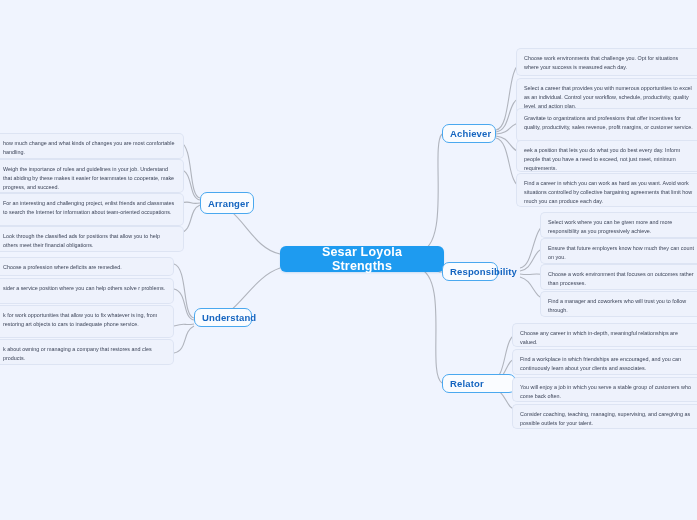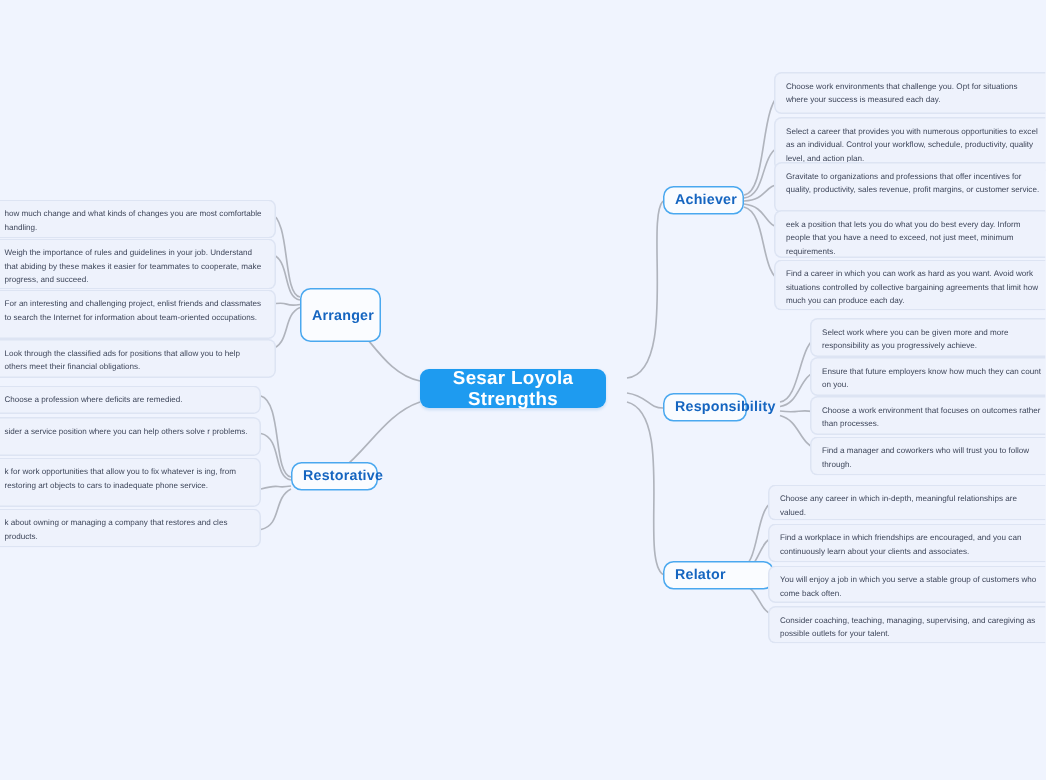--- a/index.html
+++ b/index.html
@@ -117,21 +117,21 @@
       <path d="M200,203 C188,205 194,200 180,203"></path>
       <path d="M200,205 C188,210 194,230 180,233"></path>
 
       <path d="M194,318 C182,316 188,268 174,264"></path>
       <path d="M194,320 C182,318 188,292 174,289"></path>
       <path d="M194,324 C182,326 188,322 174,326"></path>
       <path d="M194,326 C182,332 188,350 174,353"></path>
     </g>
   </svg>
 
-  <div class="node root-node" style="left:280px; top:246px; width:124px; height:26px;justify-content:flex-end;">
+  <div class="node root-node" style="left:280px; top:246px; width:164px; height:26px;justify-content:flex-end;">
     <span>Sesar Loyola Strengths</span>
   </div>
 
   <div class="node branch-node" style="left:442px; top:124px; width:54px; height:19px;">
     <span>Achiever</span>
   </div>
   <div class="node leaf-node clip-right" style="left:516px; top:48px; width:185px; height:28px;">
     <span>Choose work environments that challenge you. Opt for situations where your success is measured each day.</span>
   </div>
   <div class="node leaf-node clip-right" style="left:516px; top:78px; width:185px; height:36px;">
@@ -172,38 +172,38 @@
   <div class="node leaf-node clip-right" style="left:512px; top:349px; width:189px; height:26px;">
     <span>Find a workplace in which friendships are encouraged, and you can continuously learn about your clients and associates.</span>
   </div>
   <div class="node leaf-node clip-right" style="left:512px; top:377px; width:189px; height:25px;">
     <span>You will enjoy a job in which you serve a stable group of customers who come back often.</span>
   </div>
   <div class="node leaf-node clip-right" style="left:512px; top:404px; width:189px; height:25px;">
     <span>Consider coaching, teaching, managing, supervising, and caregiving as possible outlets for your talent.</span>
   </div>
 
-  <div class="node branch-node" style="left:200px; top:192px; width:54px; height:36px;">
+  <div class="node branch-node" style="left:200px; top:192px; width:54px; height:22px;">
     <span>Arranger</span>
   </div>
   <div class="node leaf-node clip-left" style="left:-4px; top:133px; width:188px; height:26px;">
     <span>how much change and what kinds of changes you are most comfortable handling.</span>
   </div>
   <div class="node leaf-node clip-left" style="left:-4px; top:159px; width:188px; height:34px;">
     <span>Weigh the importance of rules and guidelines in your job. Understand that abiding by these makes it easier for teammates to cooperate, make progress, and succeed.</span>
   </div>
   <div class="node leaf-node clip-left" style="left:-4px; top:193px; width:188px; height:33px;">
     <span>For an interesting and challenging project, enlist friends and classmates to search the Internet for information about team-oriented occupations.</span>
   </div>
   <div class="node leaf-node clip-left" style="left:-4px; top:226px; width:188px; height:26px;">
     <span>Look through the classified ads for positions that allow you to help others meet their financial obligations.</span>
   </div>
 
   <div class="node branch-node" style="left:194px; top:308px; width:58px; height:19px;">
-    <span>Restorative</span>
+    <span>Understand</span>
   </div>
   <div class="node leaf-node clip-left" style="left:-4px; top:257px; width:178px; height:19px;">
     <span>Choose a profession where deficits are remedied.</span>
   </div>
   <div class="node leaf-node clip-left" style="left:-4px; top:278px; width:178px; height:26px;">
     <span>sider a service position where you can help others solve r problems.</span>
   </div>
   <div class="node leaf-node clip-left" style="left:-4px; top:305px; width:178px; height:33px;">
     <span>k for work opportunities that allow you to fix whatever is ing, from restoring art objects to cars to inadequate phone service.</span>
   </div>

